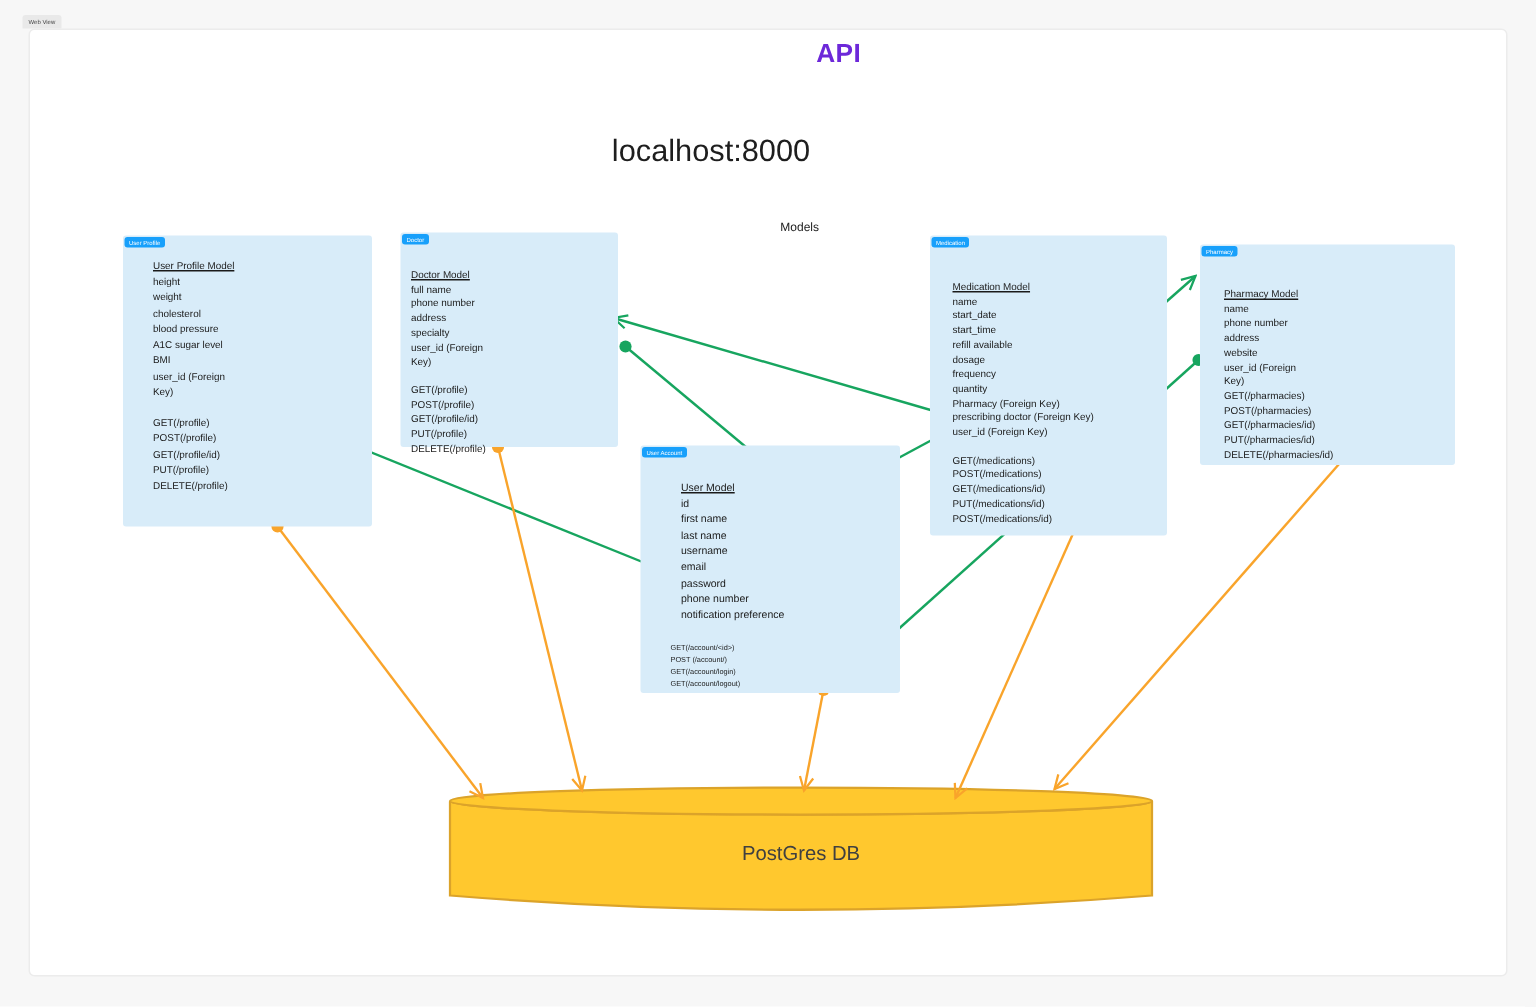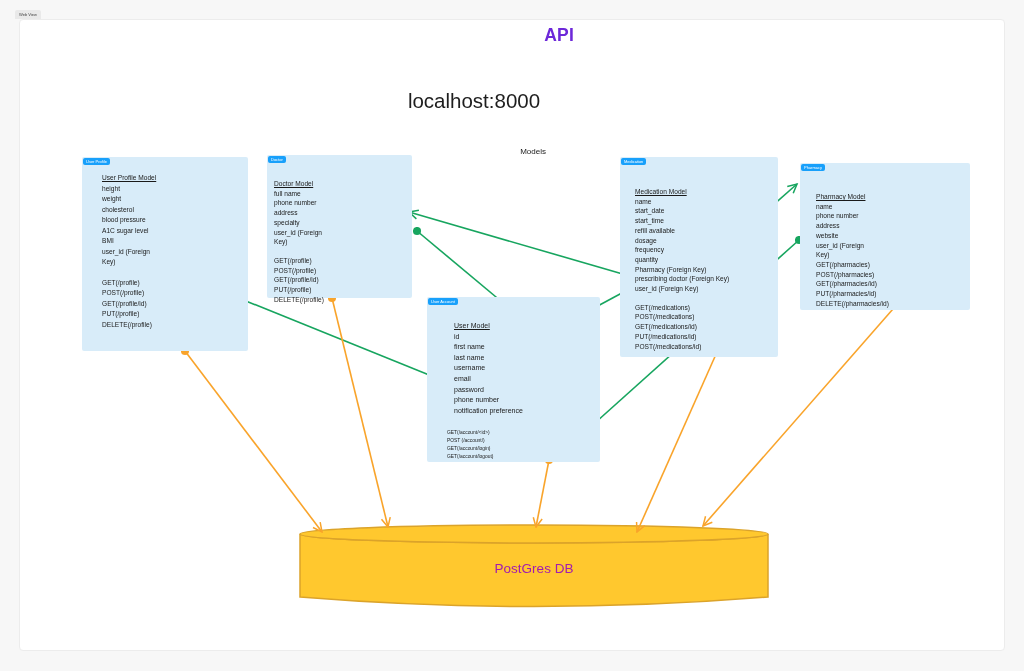--- a/index.html
+++ b/index.html
@@ -37,21 +37,21 @@
     box-sizing:border-box;color:#1a1a1a;
   }
   .model-tag{
     position:absolute;left:1px;top:1px;
     background:#18a0fb;color:#fff;border-radius:2px;
     font-size:4px;line-height:5px;padding:1px 3px;white-space:nowrap;
   }
   .model-title{text-decoration:underline;}
   .db-label{
     position:absolute;left:300px;top:561px;width:468px;text-align:center;
-    font-size:13.5px;color:#a21caf;
+    font-size:13.5px;color:#404040;
   }
 </style>
 </head>
 <body>
 
 <div class="canvas-tab">Web View</div>
 
 <div class="board"></div>
 
 <div class="hdr-title">API</div>

